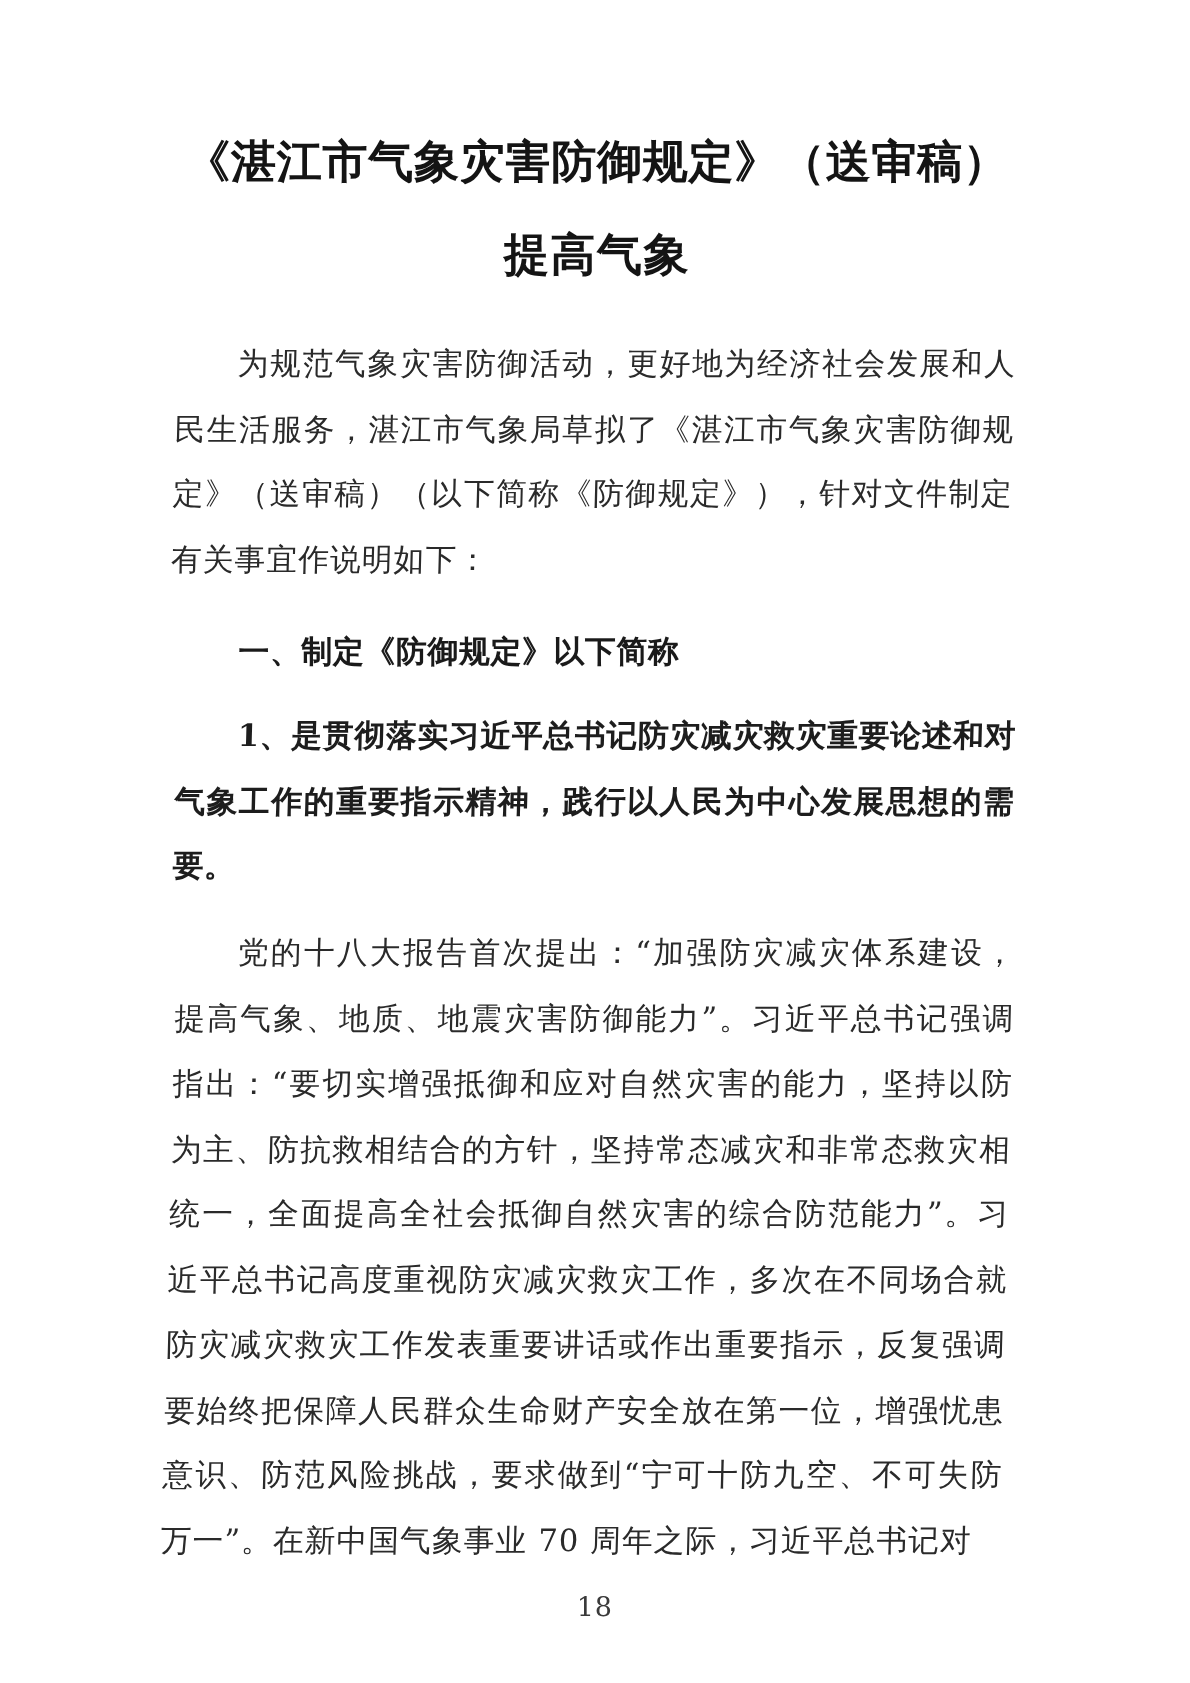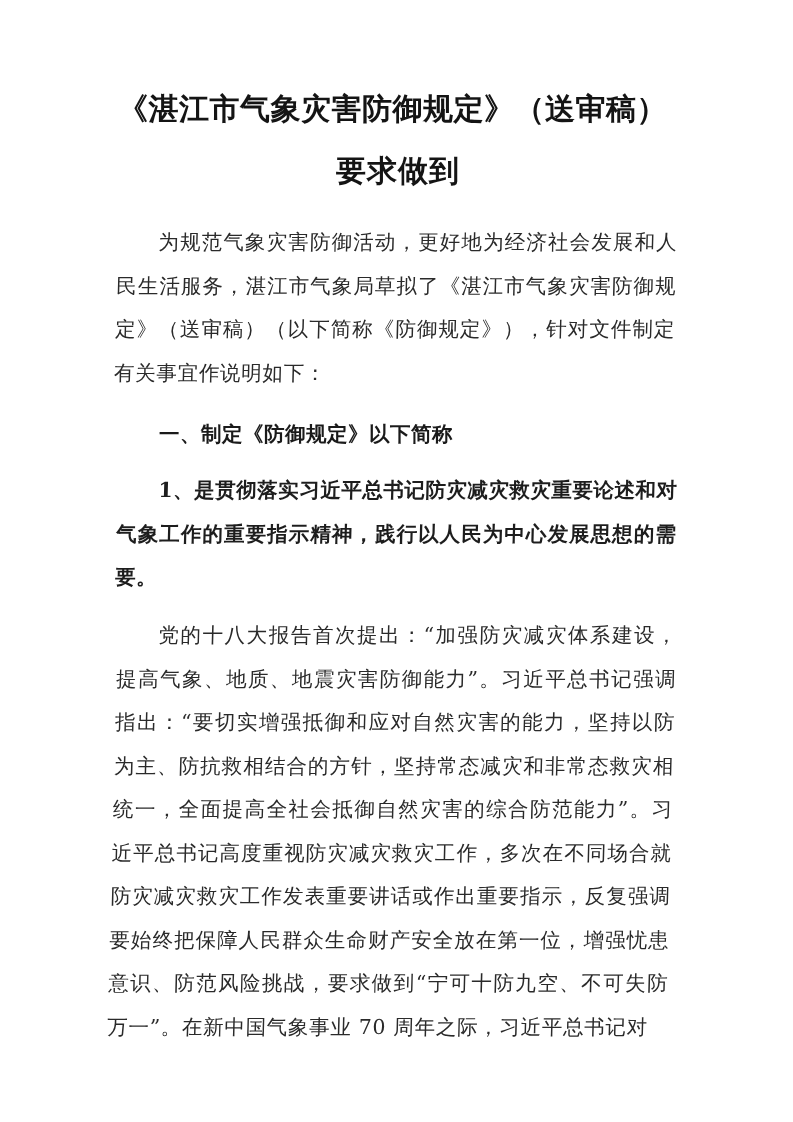--- a/index.html
+++ b/index.html
@@ -26,21 +26,21 @@
     position: absolute;
     left: 118px;
     top: 0;
     width: 560px;
   }
 
   
   .doc-title {
     margin: 0;
     padding-top: 86px;
-    text-align: left;
+    text-align: center;
     font-family: "DejaVu Serif", "Liberation Serif", serif;
     font-weight: 700;
     font-size: 30px;
     line-height: 46px;
     letter-spacing: 0.5px;
     color: #141414;
     white-space: nowrap;
   }
   .doc-subtitle {
     margin: 0;
@@ -113,26 +113,27 @@
 </style>
 </head>
 <body>
 
 <div class="page">
 
   <div class="content">
 
     <h1 class="doc-title">《湛江市气象灾害防御规定》（送审稿）</h1>
 
-    <h2 class="doc-subtitle">要求做到</h2>
+    <h2 class="doc-subtitle">提高气象</h2>
 
     <p class="para first">为规范气象灾害防御活动，更好地为经济社会发展和人民生活服务，湛江市气象局草拟了《湛江市气象灾害防御规定》（送审稿）（以下简称《防御规定》），针对文件制定有关事宜作说明如下：</p>
 
     <p class="section-heading">一、制定《防御规定》以下简称</p>
 
     <p class="para emph">1、是贯彻落实习近平总书记防灾减灾救灾重要论述和对气象工作的重要指示精神，践行以人民为中心发展思想的需要。</p>
 
     <p class="para body-block">党的十八大报告首次提出：“加强防灾减灾体系建设，提高气象、地质、地震灾害防御能力”。习近平总书记强调指出：“要切实增强抵御和应对自然灾害的能力，坚持以防为主、防抗救相结合的方针，坚持常态减灾和非常态救灾相统一，全面提高全社会抵御自然灾害的综合防范能力”。习近平总书记高度重视防灾减灾救灾工作，多次在不同场合就防灾减灾救灾工作发表重要讲话或作出重要指示，反复强调要始终把保障人民群众生命财产安全放在第一位，增强忧患意识、防范风险挑战，要求做到“宁可十防九空、不可失防万一”。在新中国气象事业 70 周年之际，习近平总书记对</p>
 
   </div>
 
+  <div class="page-number">18</div>
 
 </div>
 
 </body></html>

